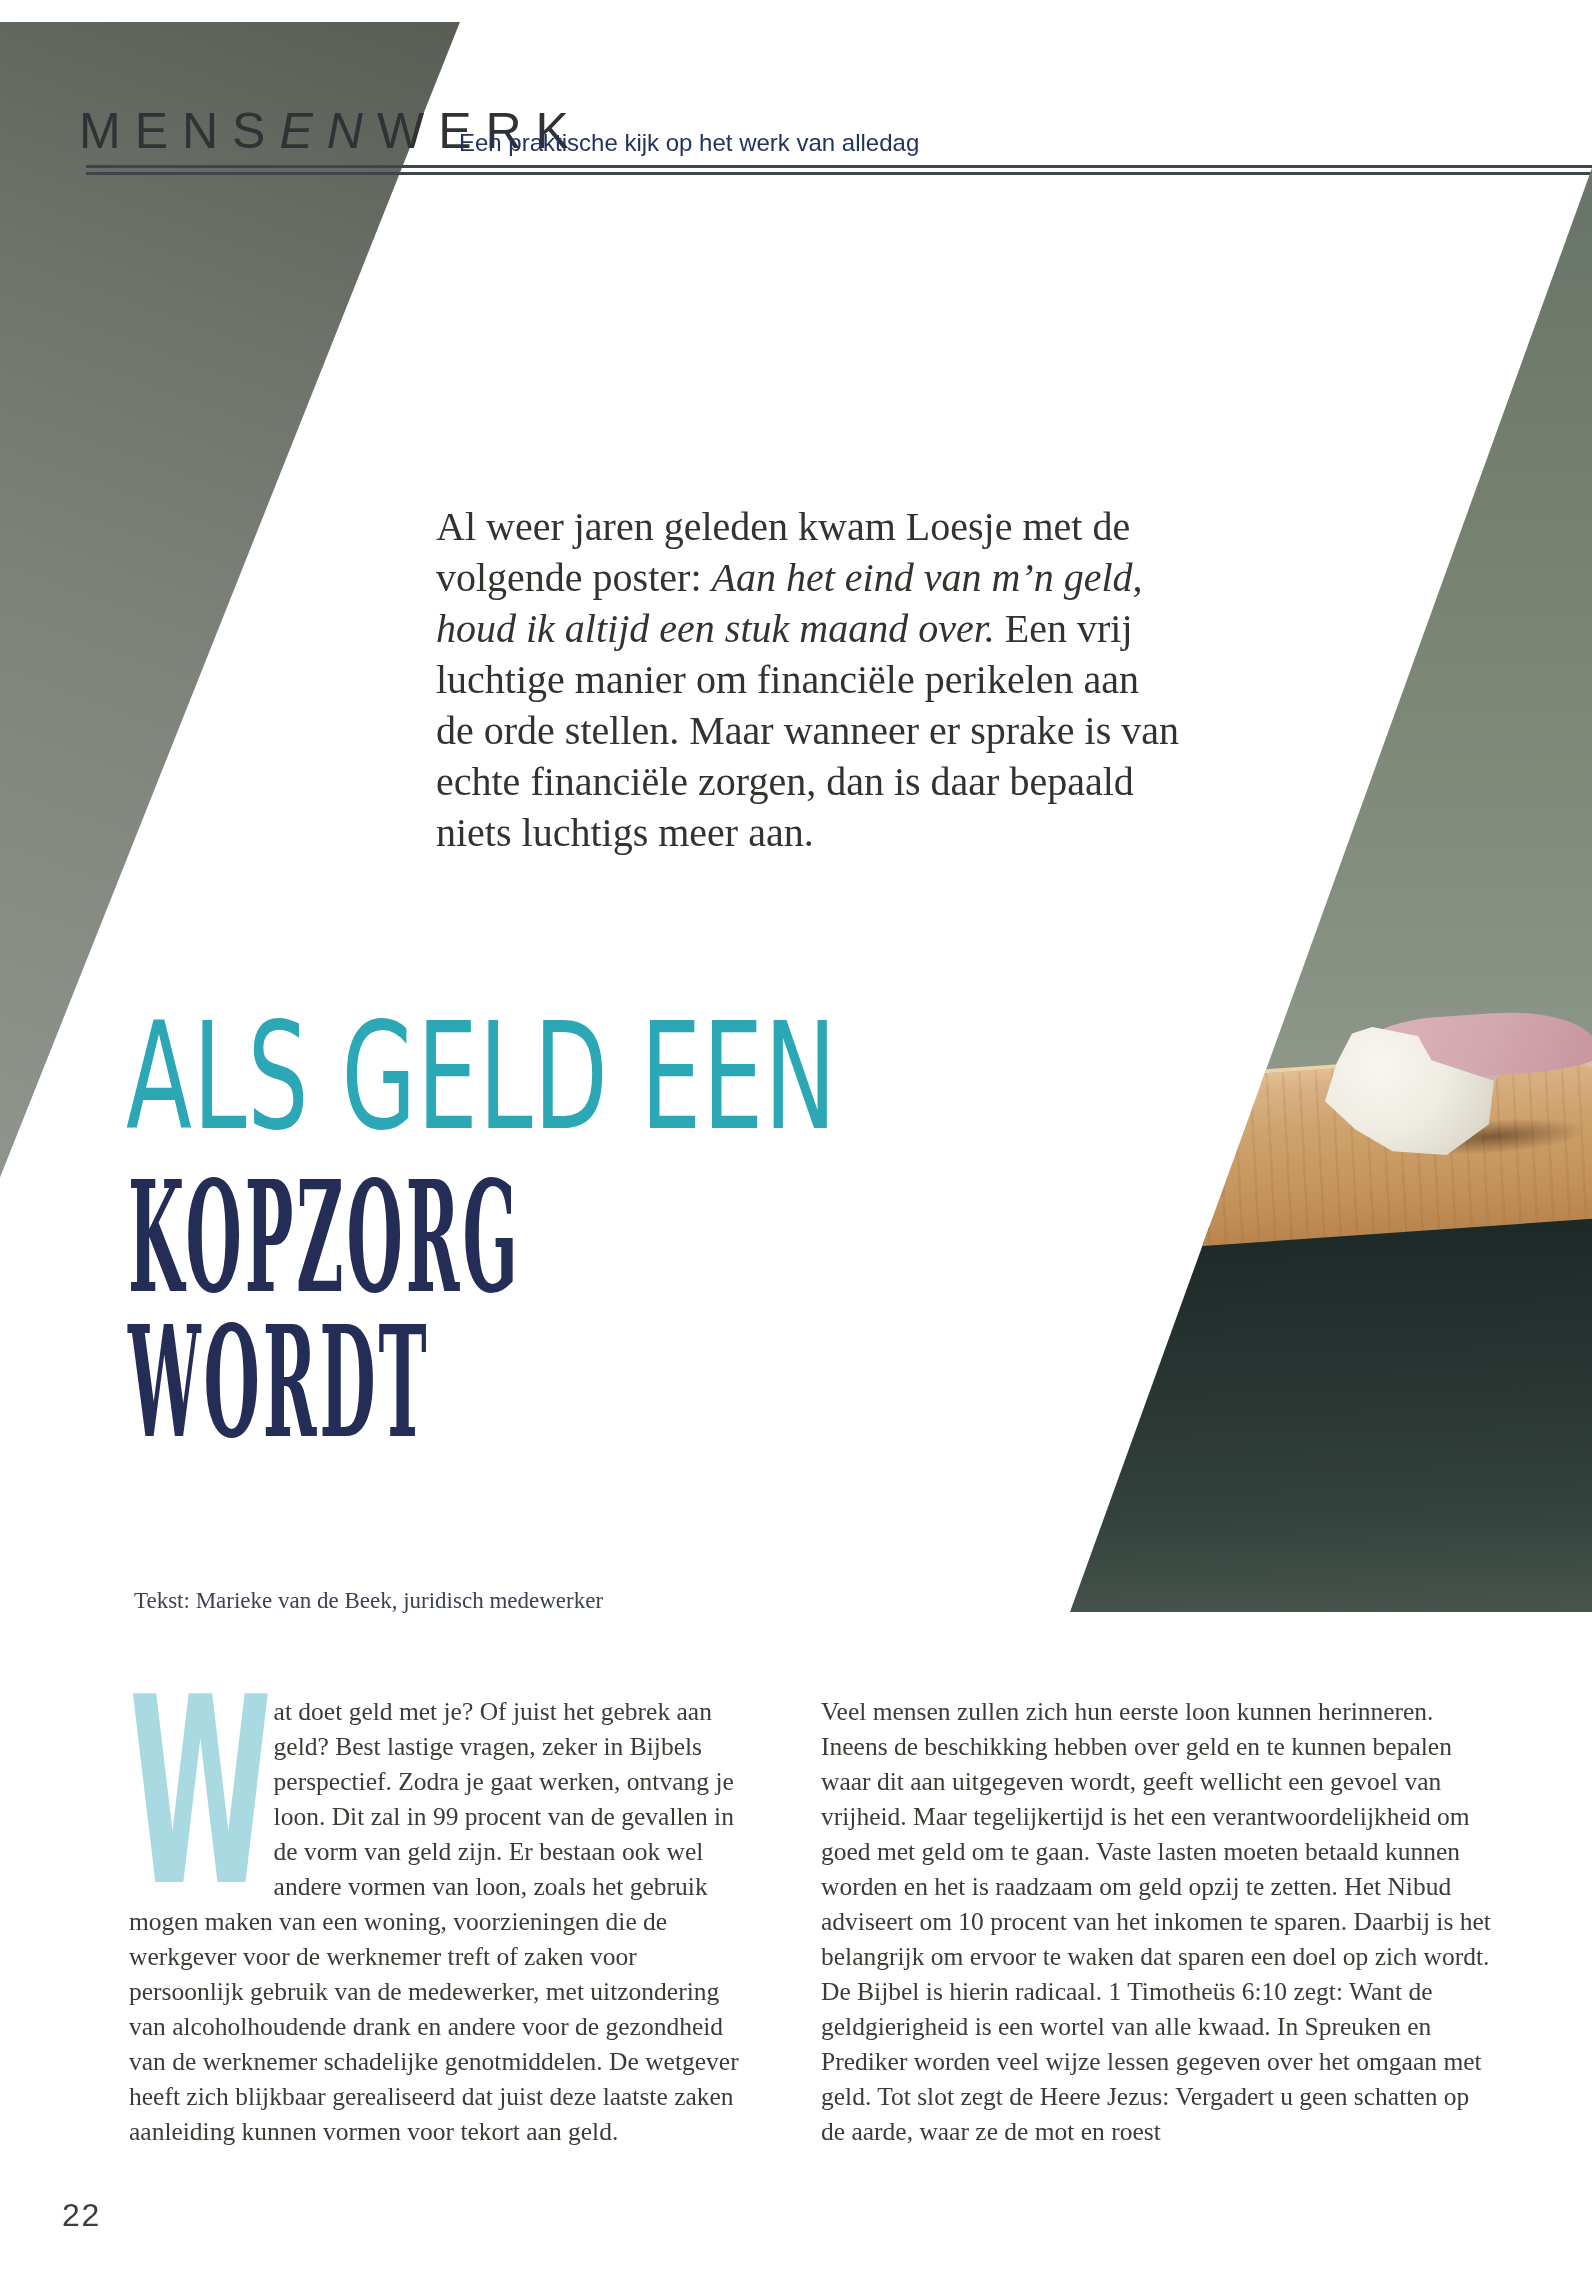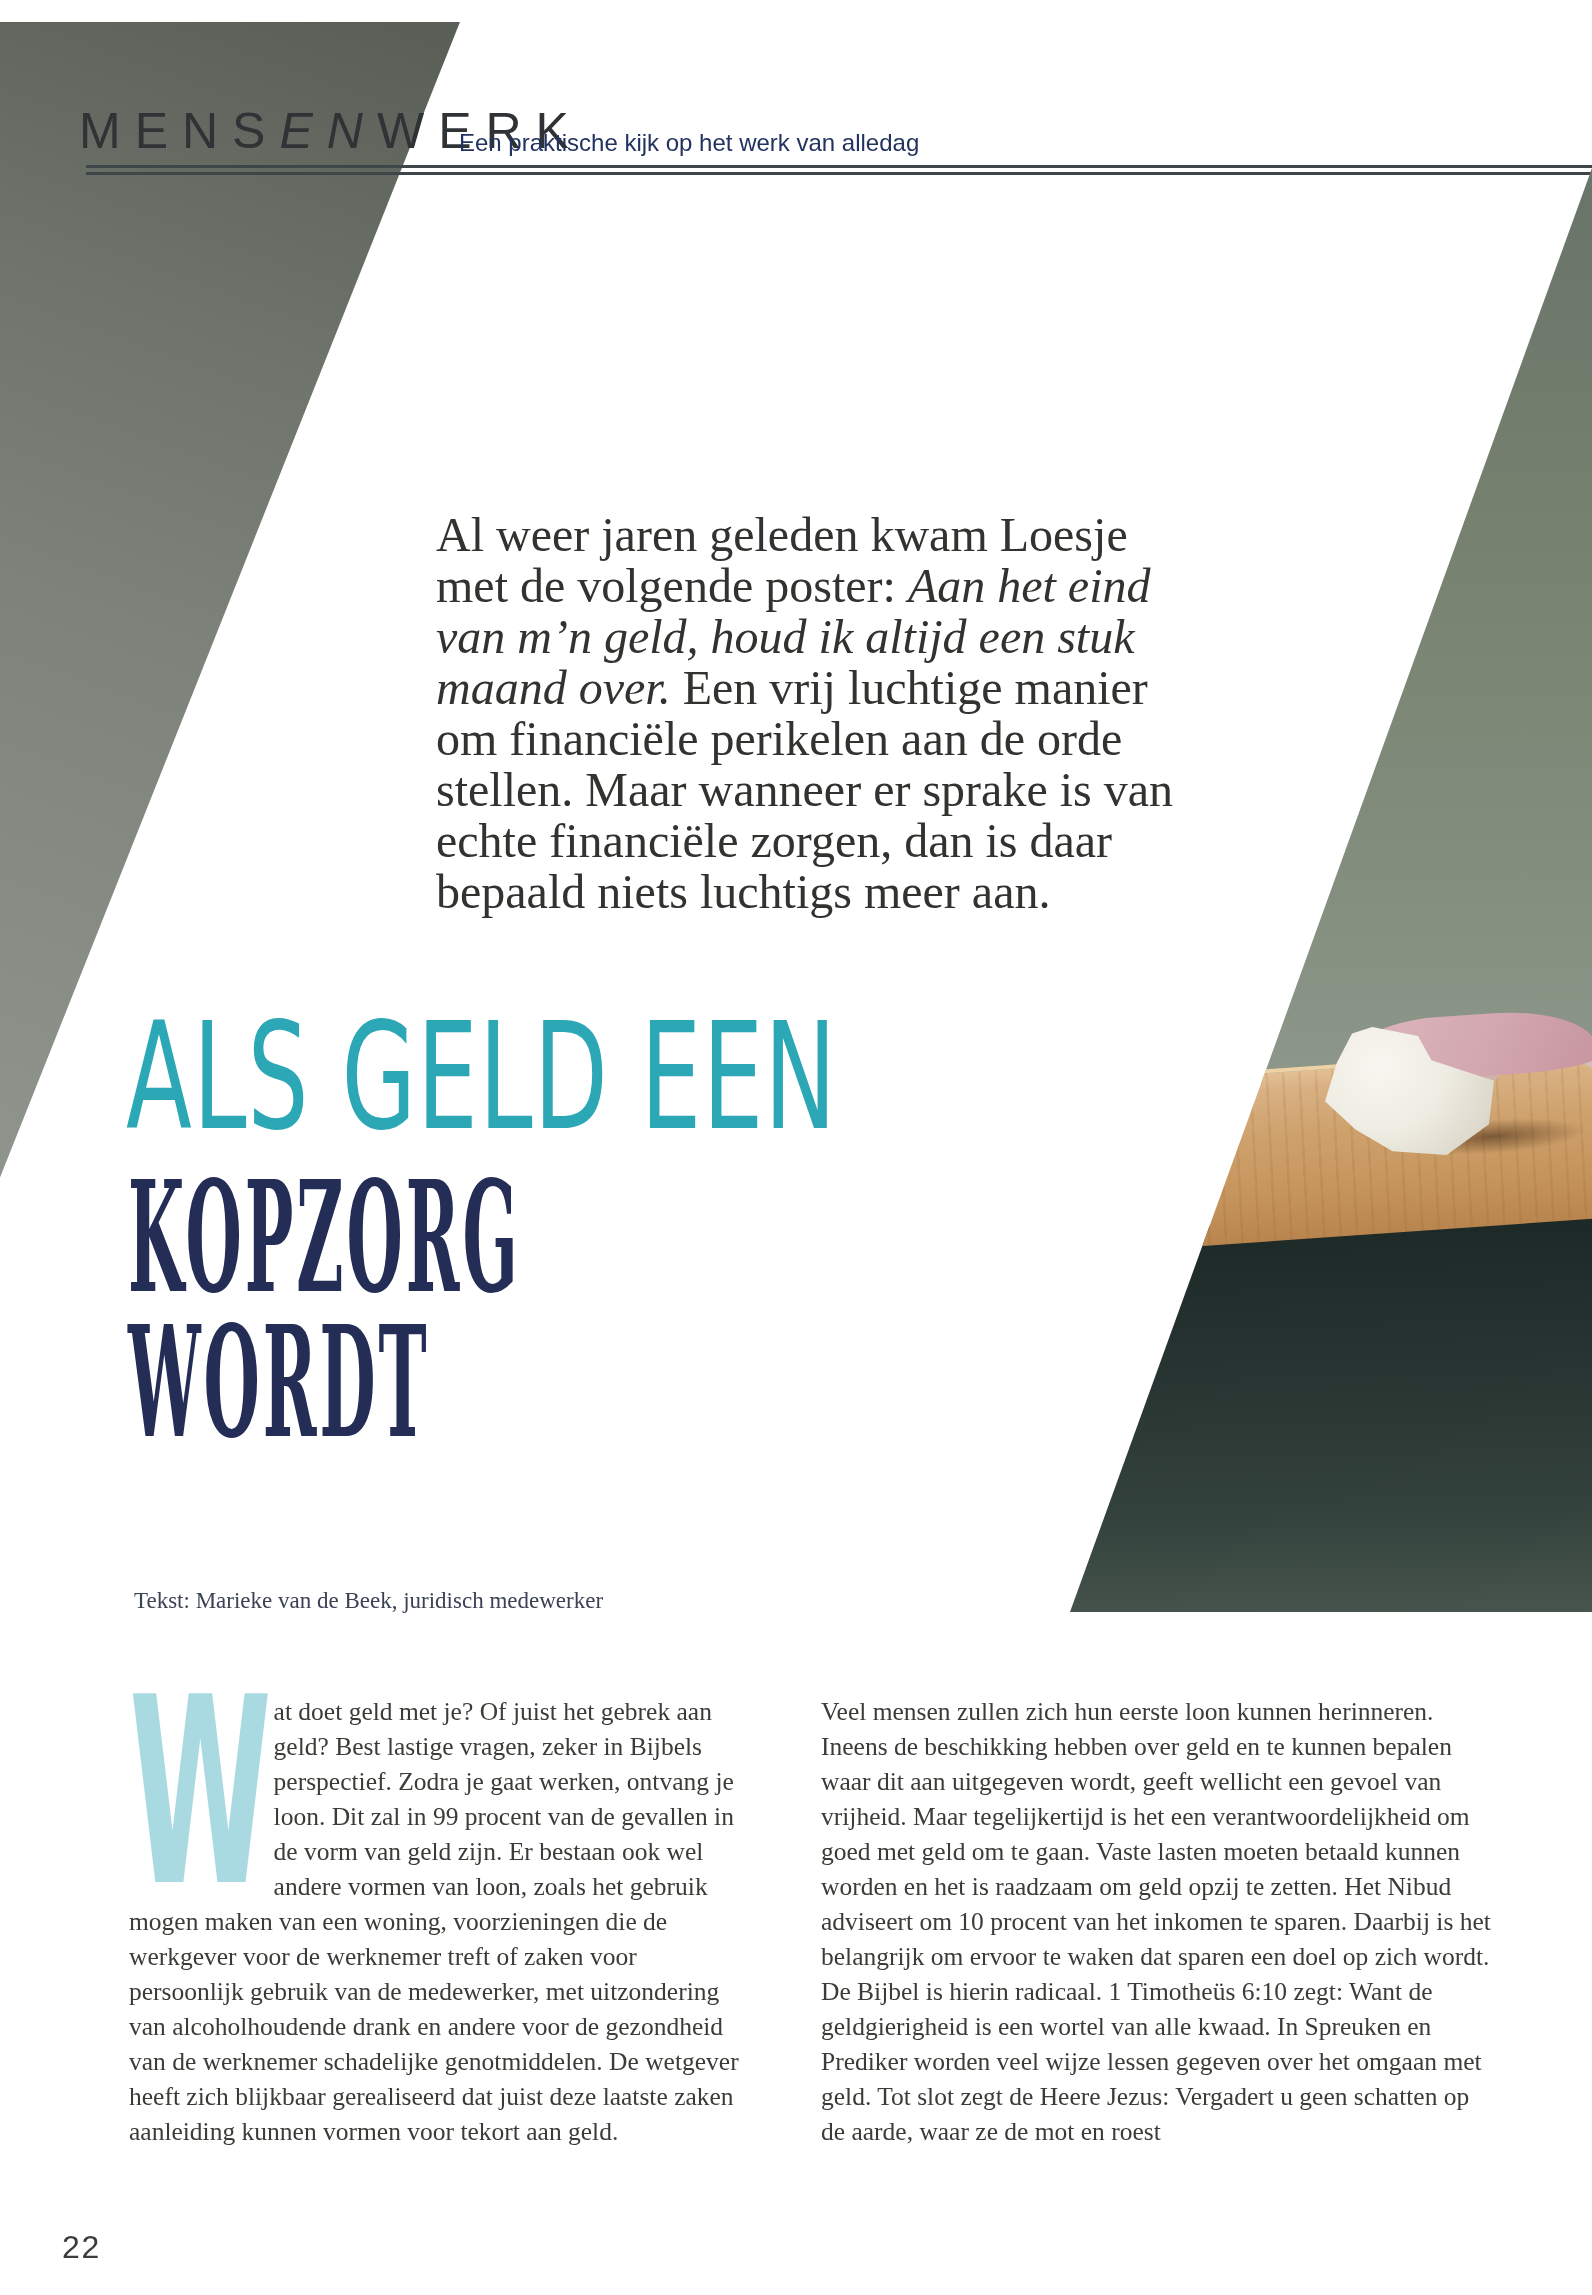--- a/index.html
+++ b/index.html
@@ -72,21 +72,21 @@
     background:linear-gradient(115deg,#ddb7bd 0%,#d3a8b0 55%,#c795a0 100%);
   }
   .shard-face{
     position:absolute;left:255px;top:859px;width:169px;height:128px;
     clip-path:polygon(28% 0,55% 7%,63% 26%,100% 42%,97% 76%,72% 100%,40% 97%,18% 80%,0 58%,7% 28%,16% 5%);
     background:radial-gradient(circle at 32% 30%,#f8f6f0 0%,#efece3 45%,#ddd9cc 80%,#cfcabb 100%);
   }
   
   .intro{
     position:absolute;left:436px;top:461px;width:744px;
-    font-size:48px;line-height:51px;color:#33322f;
+    font-size:40px;line-height:51px;color:#33322f;
   }
   
   .hl{position:absolute;white-space:nowrap;line-height:1;transform-origin:left top;}
   .hl1{
     left:126px;top:1003px;
     font-family:"DejaVu Sans","Liberation Sans",sans-serif;font-weight:normal;
     font-size:148px;letter-spacing:1.7px;color:#2ba7b6;transform:scaleX(0.65);
   }
   .hl2,.hl3{
     font-family:"DejaVu Serif","Liberation Serif",serif;font-weight:bold;
@@ -113,21 +113,21 @@
   .dropcap-box span{
     position:absolute;left:0;top:-33px;display:inline-block;
     font-family:"DejaVu Sans","Liberation Sans",sans-serif;font-weight:bold;
     font-size:259px;line-height:259px;color:#a9dae1;
     transform:scaleX(0.5);transform-origin:left top;
   }
   
   .pagenum{
     position:absolute;left:62px;top:2197px;
     font-family:"Liberation Sans",sans-serif;font-size:32px;
-    letter-spacing:1.7px;color:#3c3c3c;margin-top:32px;
+    letter-spacing:1.7px;color:#3c3c3c;
   }
 </style>
 </head>
 <body>
 
 <div class="gray-wedge"></div>
 
 <div class="brand"><span>MENS</span><em>EN</em><span>WERK</span></div>
 <div class="tagline">Een praktische kijk op het werk van alledag</div>
 <div class="rule r1"></div>

